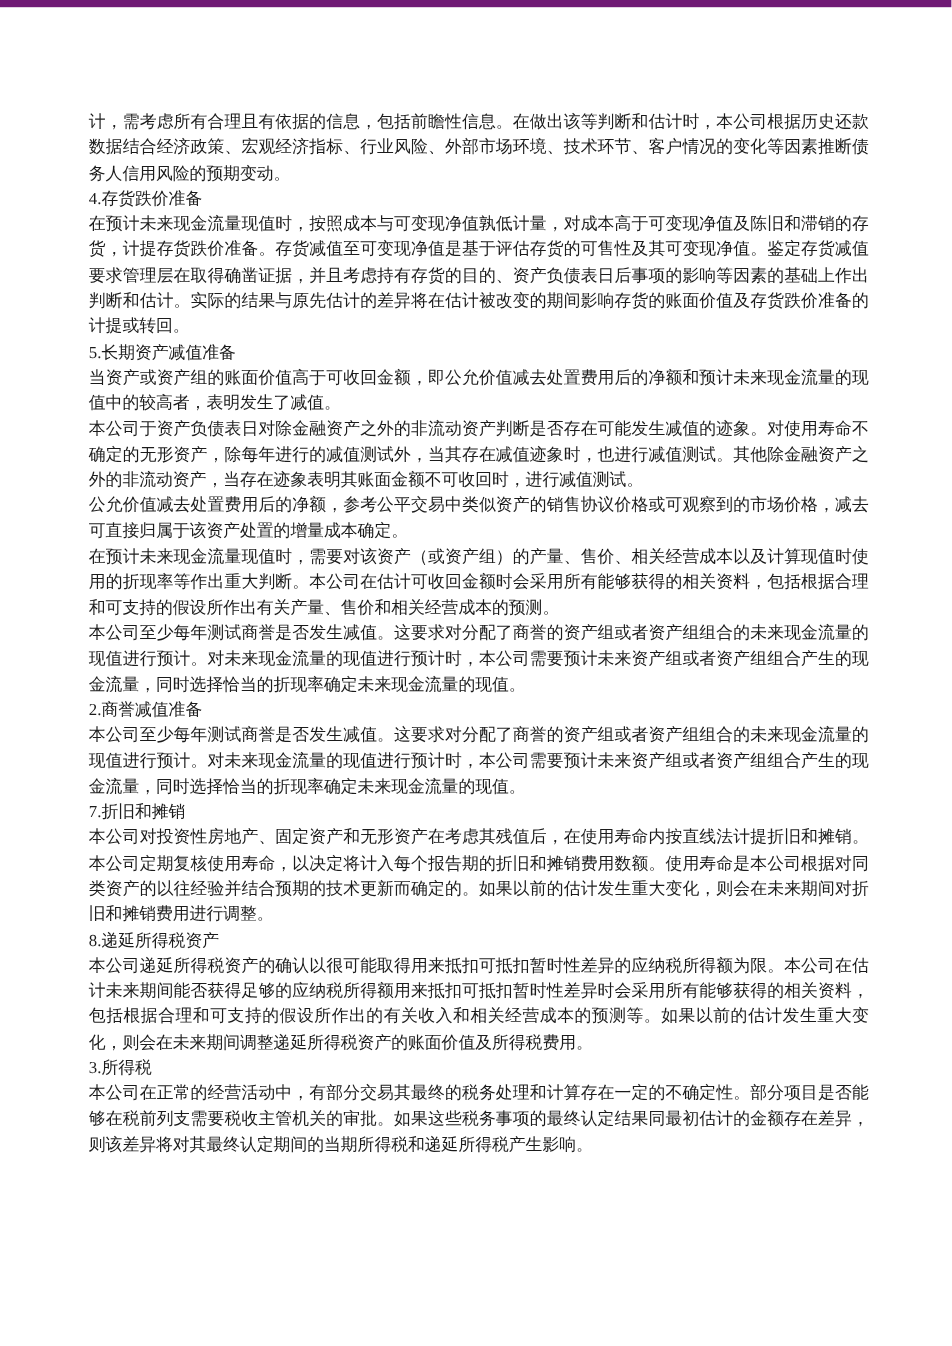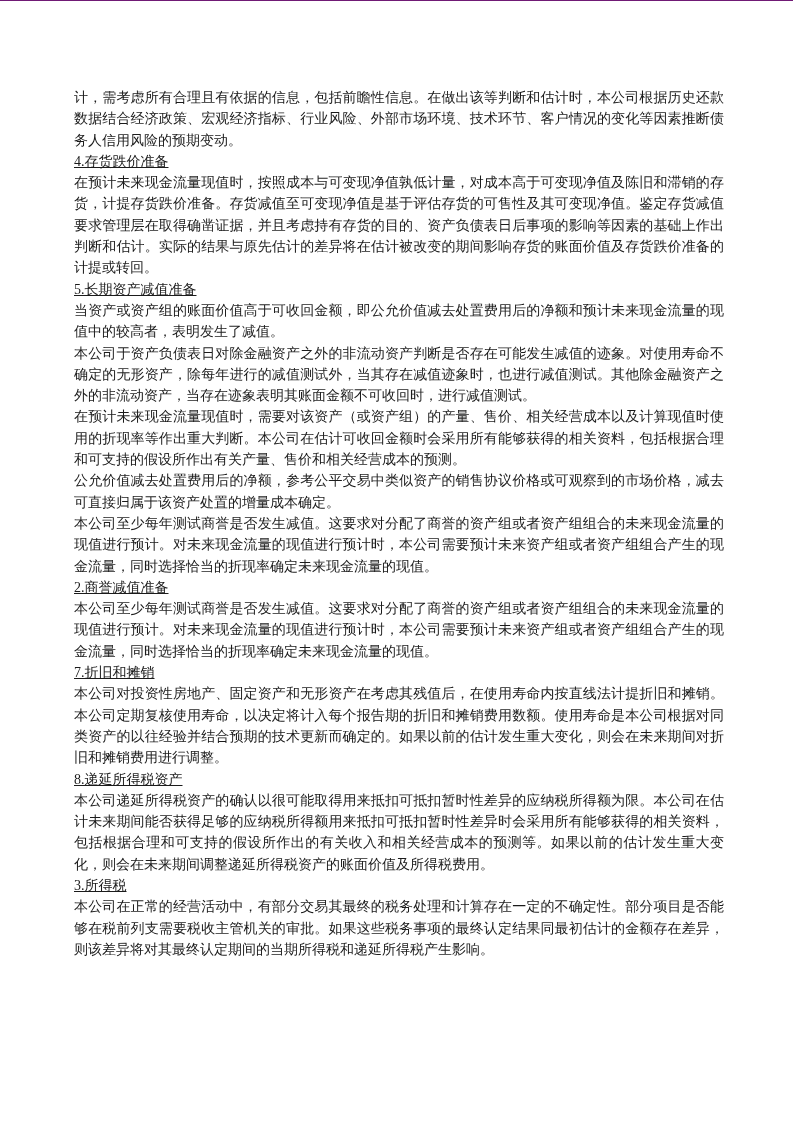--- a/index.html
+++ b/index.html
@@ -6,21 +6,21 @@
     margin: 0;
     padding: 0;
     background: #ffffff;
   }
   .doc-page {
     position: relative;
     width: 793px;
     height: 1122px;
     background: #ffffff;
     overflow: hidden;
-    border-top: 1px solid #701a75;
+    border-top: 6px solid #701a75;
     font-family: "Liberation Serif", "DejaVu Serif", serif;
     box-sizing: border-box;
   }
   .text-column {
     position: absolute;
     left: 74px;
     top: 86px;
     width: 650px;
     font-size: 14px;
     line-height: 21.3px;
@@ -28,36 +28,35 @@
     text-align: justify;
   }
   .block {
     margin: 0;
     padding: 0;
   }
   .heading {
     font-weight: normal;
     font-size: 14px;
     text-align: left;
-    text-decoration: underline;
   }
 </style>
 </head>
 <body>
 
 <div class="doc-page">
   <div class="text-column">
     <p class="block">计，需考虑所有合理且有依据的信息，包括前瞻性信息。在做出该等判断和估计时，本公司根据历史还款数据结合经济政策、宏观经济指标、行业风险、外部市场环境、技术环节、客户情况的变化等因素推断债务人信用风险的预期变动。</p>
     <p class="block heading">4.存货跌价准备</p>
     <p class="block">在预计未来现金流量现值时，按照成本与可变现净值孰低计量，对成本高于可变现净值及陈旧和滞销的存货，计提存货跌价准备。存货减值至可变现净值是基于评估存货的可售性及其可变现净值。鉴定存货减值要求管理层在取得确凿证据，并且考虑持有存货的目的、资产负债表日后事项的影响等因素的基础上作出判断和估计。实际的结果与原先估计的差异将在估计被改变的期间影响存货的账面价值及存货跌价准备的计提或转回。</p>
     <p class="block heading">5.长期资产减值准备</p>
     <p class="block">当资产或资产组的账面价值高于可收回金额，即公允价值减去处置费用后的净额和预计未来现金流量的现值中的较高者，表明发生了减值。</p>
     <p class="block">本公司于资产负债表日对除金融资产之外的非流动资产判断是否存在可能发生减值的迹象。对使用寿命不确定的无形资产，除每年进行的减值测试外，当其存在减值迹象时，也进行减值测试。其他除金融资产之外的非流动资产，当存在迹象表明其账面金额不可收回时，进行减值测试。</p>
+    <p class="block">公允价值减去处置费用后的净额，参考公平交易中类似资产的销售协议价格或可观察到的市场价格，减去可直接归属于该资产处置的增量成本确定。</p>
     <p class="block">在预计未来现金流量现值时，需要对该资产（或资产组）的产量、售价、相关经营成本以及计算现值时使用的折现率等作出重大判断。本公司在估计可收回金额时会采用所有能够获得的相关资料，包括根据合理和可支持的假设所作出有关产量、售价和相关经营成本的预测。</p>
-    <p class="block">公允价值减去处置费用后的净额，参考公平交易中类似资产的销售协议价格或可观察到的市场价格，减去可直接归属于该资产处置的增量成本确定。</p>
     <p class="block">本公司至少每年测试商誉是否发生减值。这要求对分配了商誉的资产组或者资产组组合的未来现金流量的现值进行预计。对未来现金流量的现值进行预计时，本公司需要预计未来资产组或者资产组组合产生的现金流量，同时选择恰当的折现率确定未来现金流量的现值。</p>
     <p class="block heading">2.商誉减值准备</p>
     <p class="block">本公司至少每年测试商誉是否发生减值。这要求对分配了商誉的资产组或者资产组组合的未来现金流量的现值进行预计。对未来现金流量的现值进行预计时，本公司需要预计未来资产组或者资产组组合产生的现金流量，同时选择恰当的折现率确定未来现金流量的现值。</p>
     <p class="block heading">7.折旧和摊销</p>
     <p class="block">本公司对投资性房地产、固定资产和无形资产在考虑其残值后，在使用寿命内按直线法计提折旧和摊销。本公司定期复核使用寿命，以决定将计入每个报告期的折旧和摊销费用数额。使用寿命是本公司根据对同类资产的以往经验并结合预期的技术更新而确定的。如果以前的估计发生重大变化，则会在未来期间对折旧和摊销费用进行调整。</p>
     <p class="block heading">8.递延所得税资产</p>
     <p class="block">本公司递延所得税资产的确认以很可能取得用来抵扣可抵扣暂时性差异的应纳税所得额为限。本公司在估计未来期间能否获得足够的应纳税所得额用来抵扣可抵扣暂时性差异时会采用所有能够获得的相关资料，包括根据合理和可支持的假设所作出的有关收入和相关经营成本的预测等。如果以前的估计发生重大变化，则会在未来期间调整递延所得税资产的账面价值及所得税费用。</p>
     <p class="block heading">3.所得税</p>
     <p class="block">本公司在正常的经营活动中，有部分交易其最终的税务处理和计算存在一定的不确定性。部分项目是否能够在税前列支需要税收主管机关的审批。如果这些税务事项的最终认定结果同最初估计的金额存在差异，则该差异将对其最终认定期间的当期所得税和递延所得税产生影响。</p>
   </div>

